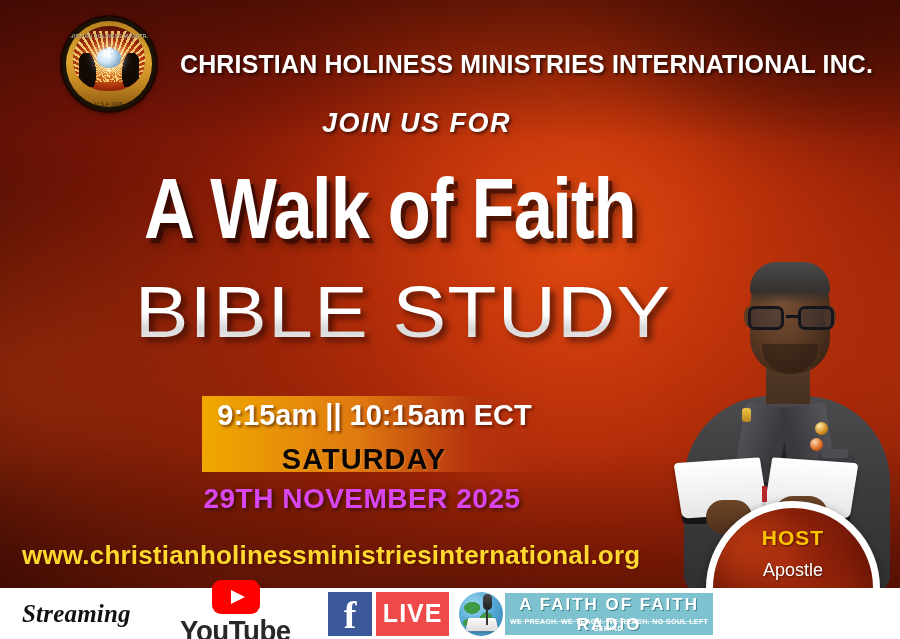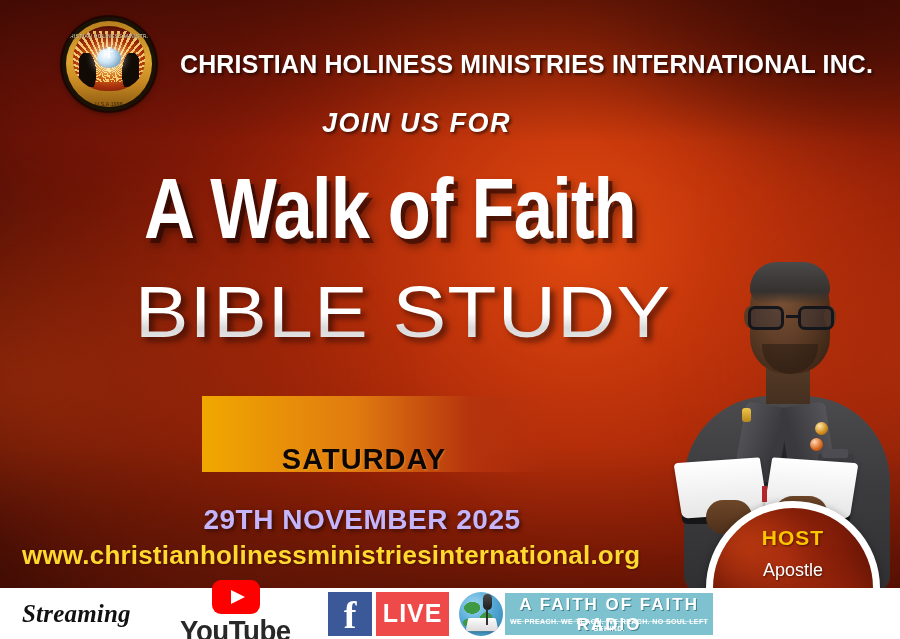--- a/index.html
+++ b/index.html
@@ -133,22 +133,22 @@
     position:absolute; left:202px; top:399px; width:345px; text-align:center;
     color:#fff; font-weight:bold; font-size:29px; letter-spacing:0px; white-space:nowrap;
     text-shadow:2px 2px 3px rgba(60,12,2,.6);
   }
   .daytxt{
     position:absolute; left:202px; top:443px; width:324px; text-align:center;
     color:#0c0704; font-weight:bold; font-size:29px; letter-spacing:1px;
     text-shadow:1px 1px 2px rgba(255,200,90,.35);
   }
   .datetxt{
-    position:absolute; left:190px; top:504px; width:344px; text-align:center;
-    color:#c4b5fd; font-weight:bold; font-size:28px; letter-spacing:.5px; white-space:nowrap;
+    position:absolute; left:190px; top:483px; width:344px; text-align:center;
+    color:#d946ef; font-weight:bold; font-size:28px; letter-spacing:.5px; white-space:nowrap;
     text-shadow:2px 2px 4px rgba(0,0,0,.55);
   }
 
   .website{
     position:absolute; left:22px; top:540px; width:660px; text-align:left;
     color:#ffd92e; font-weight:bold; font-size:26px; letter-spacing:.2px; white-space:nowrap;
     text-shadow:1px 1px 2px rgba(70,12,2,.75);
   }
 
   
@@ -355,20 +355,21 @@
       </div>
     </div>
     <div class="orgname">CHRISTIAN HOLINESS MINISTRIES INTERNATIONAL INC.</div>
   </div>
 
   <div class="joinus">JOIN US FOR</div>
   <div class="awof">A Walk of Faith</div>
   <div class="biblestudy">BIBLE STUDY</div>
 
   <div class="timebox"></div>
+  <div class="timetxt">9:15am || 10:15am ECT</div>
   <div class="daytxt">SATURDAY</div>
   <div class="datetxt">29TH NOVEMBER 2025</div>
 
   <div class="website">www.christianholinessministriesinternational.org</div>
 
   <div class="pastor">
     <div class="p-shoulders"></div>
     <div class="p-shirt"></div>
     <div class="p-tie"></div>
     <div class="p-lapelL"></div>

